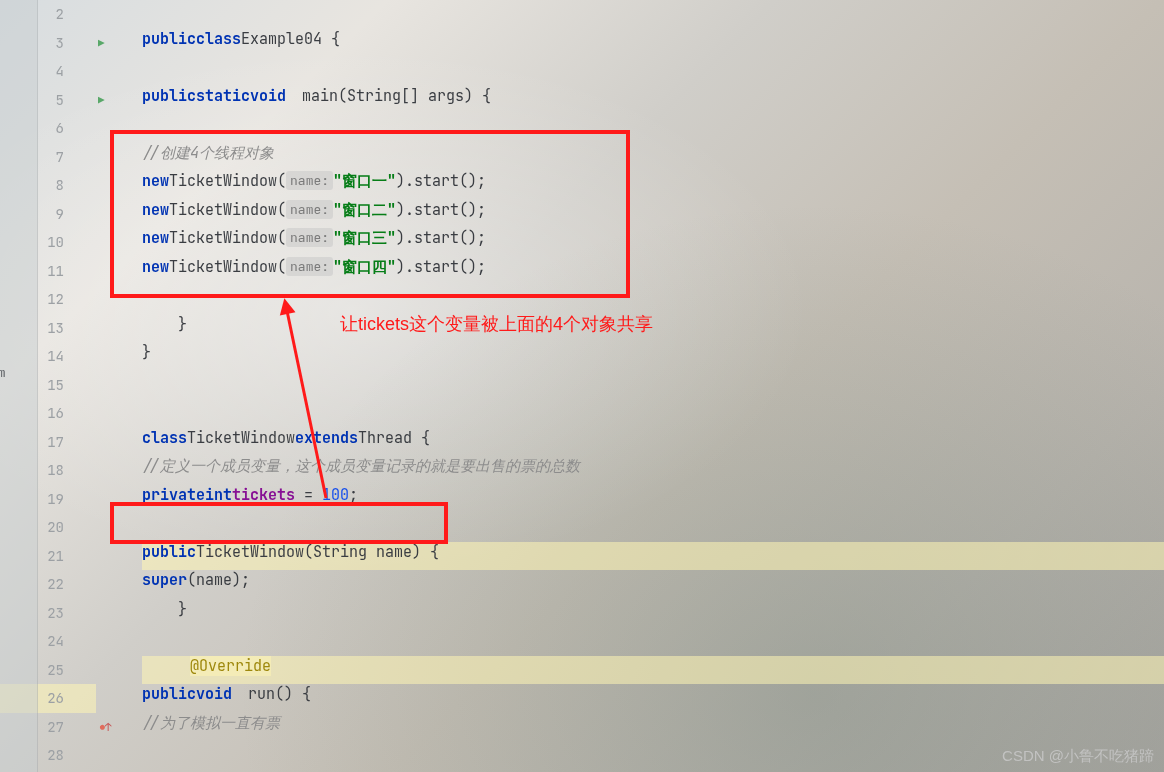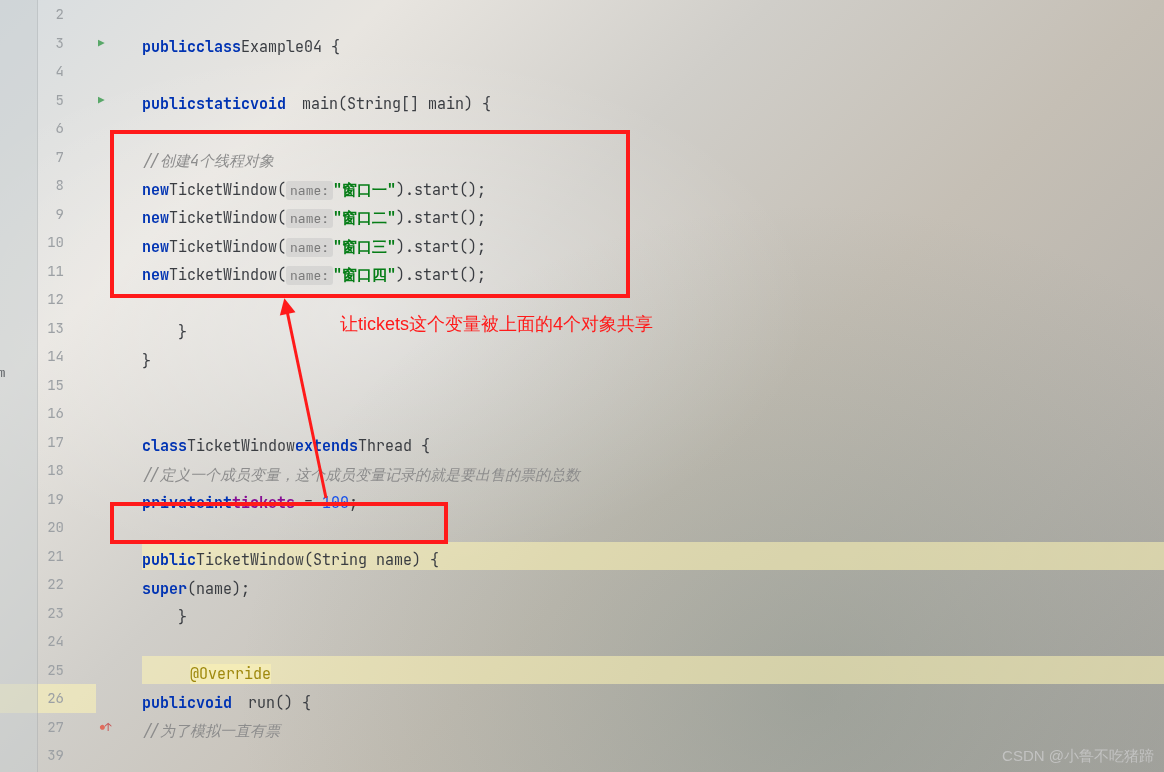--- a/index.html
+++ b/index.html
@@ -67,21 +67,21 @@
 .mod-dot { color:#e06c5c; font-size:8px; }
 .mod-arrow { color:#c75c5c; font-size:11px; }
 .code-area {
   flex: 1;
   position: relative;
   padding-left: 46px;
 }
 .code-line {
   height: 28.5px;
   display: flex;
-  align-items: flex-end;
+  align-items: flex-start;
   white-space: pre;
   position: relative;
   color: #3a3d42;
 }
 .code-line.hl { background: rgba(255,245,180,0.55); }
 .code-line.hl2 { background: rgba(255,245,180,0.55); padding-left: 48px; }
 .kw { color: #0033b3; font-weight: bold; }
 .ident { color: #3a3d42; }
 .method { color: #3a3d42; margin-left: 16px; }
 .str { color: #067d17; font-weight: bold; }
@@ -220,30 +220,30 @@
           <span class="lineno">26</span>
         </div>
       <div class="line">
           <span class="lineno">27</span>
           <span class="mod-icon">
             <span class="mod-dot">●</span>
             <span class="mod-arrow">↑</span>
           </span>
         </div>
       <div class="line">
-          <span class="lineno">39</span>
+          <span class="lineno">28</span>
         </div>
     </div>
   </div>
 
   <div class="code-area">
     <div class="code-line"></div>
     <div class="code-line"><span class="kw">public</span> <span class="kw">class</span> <span class="ident">Example04</span> {</div>
     <div class="code-line"></div>
-    <div class="code-line">    <span class="kw">public</span> <span class="kw">static</span> <span class="kw">void</span> <span class="method">main</span><span>(String[] main) {</span></div>
+    <div class="code-line">    <span class="kw">public</span> <span class="kw">static</span> <span class="kw">void</span> <span class="method">main</span><span>(String[] args) {</span></div>
     <div class="code-line"></div>
     <div class="code-line">        <span class="comment">//创建4个线程对象</span></div>
     <div class="code-line">        <span class="kw">new</span> <span>TicketWindow(</span> <span class="hint">name:</span> <span class="str">"窗口一"</span><span>).start();</span></div>
     <div class="code-line">        <span class="kw">new</span> <span>TicketWindow(</span> <span class="hint">name:</span> <span class="str">"窗口二"</span><span>).start();</span></div>
     <div class="code-line">        <span class="kw">new</span> <span>TicketWindow(</span> <span class="hint">name:</span> <span class="str">"窗口三"</span><span>).start();</span></div>
     <div class="code-line">        <span class="kw">new</span> <span>TicketWindow(</span> <span class="hint">name:</span> <span class="str">"窗口四"</span><span>).start();</span></div>
     <div class="code-line"></div>
     <div class="code-line">    }</div>
     <div class="code-line">}</div>
     <div class="code-line"></div>

